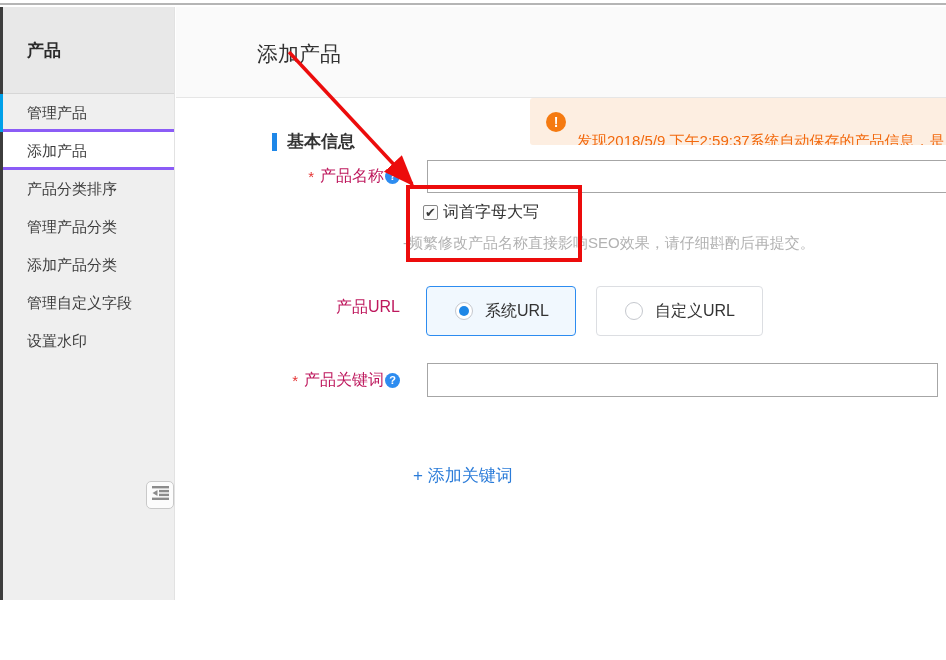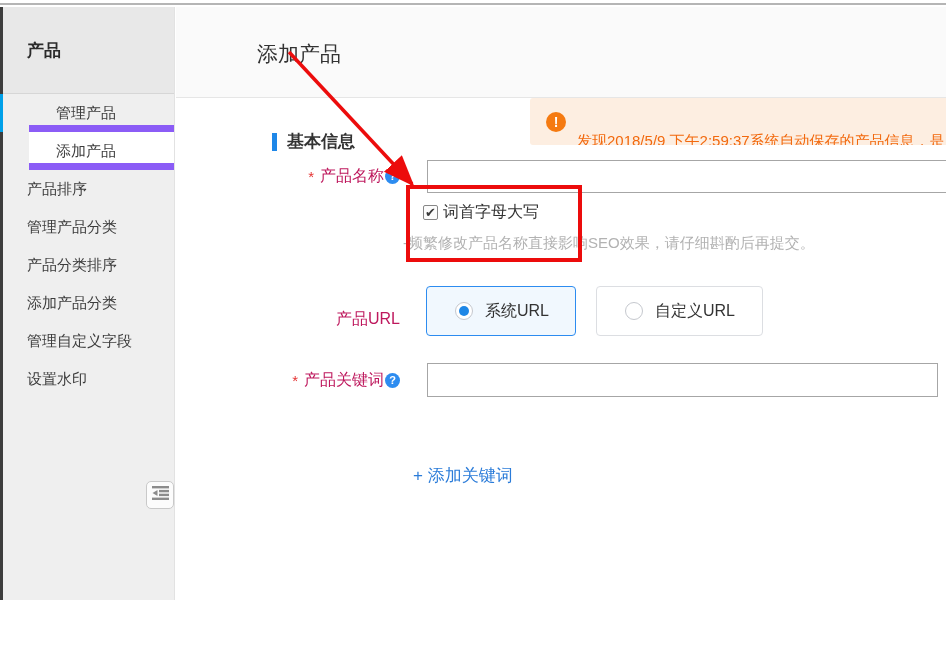--- a/index.html
+++ b/index.html
@@ -16,21 +16,21 @@
              background:#efefef; border-right:1px solid #e2e2e2; z-index:3; }
   .side-dark-strip { position:absolute; left:0; top:0; width:3px; height:100%;
                      background:#3d3d3d; }
   .side-indicator { position:absolute; left:0; top:87px; width:3px; height:38px;
                     background:#00a0e9; z-index:2; }
   .side-header { height:87px; background:#e8e8e8; border-bottom:1px solid #d6d6d6;
                  display:flex; align-items:center; padding-left:27px;
                  font-size:17px; font-weight:bold; color:#2b2b2b; }
   .menu-item { height:38px; line-height:38px; padding-left:27px; font-size:15px;
                color:#3c3c3c; cursor:pointer; }
-  .menu-item.bordered { border-bottom:7px solid #8b5cf6;margin-left:29px; }
+  .menu-item.bordered { border-bottom:3px solid #8b5cf6; }
   .menu-item.selected { background:#fff; }
   .collapse-btn { position:absolute; left:146px; top:474px; width:28px; height:28px;
                   background:#fcfcfc; border:1px solid #c9c9c9; border-radius:5px;
                   display:flex; align-items:center; justify-content:center; cursor:pointer; }
 
   
   .main-header { position:absolute; left:176px; top:7px; right:0; height:91px;
                  background:#fafafa; border-bottom:1px solid #e6e6e6; }
   .page-title { position:absolute; left:81px; top:33px; font-size:21px; color:#333; }
 
@@ -63,21 +63,21 @@
   .input-kw   { position:absolute; left:251px; top:265px; width:511px; height:34px;
                 border:1px solid #a6a6a6; background:#fff; font-size:15px; padding:0 8px; }
 
   .cb-row { position:absolute; left:247px; top:104px; display:flex; align-items:center; }
   .checkbox { width:15px; height:15px; border:1px solid #878787; background:#fcfcfc;
               border-radius:2px; font-size:13px; line-height:14px; text-align:center;
               color:#3a3a3a; cursor:pointer; }
   .cb-label { margin-left:5px; font-size:16px; color:#333; }
   .hint { position:absolute; left:227px; top:136px; font-size:15px; color:#b2b2b2; }
 
-  .url-label { top:196px; height:50px; align-items:center; }
+  .url-label { top:184px; height:50px; align-items:center; }
   .radio-card { position:absolute; top:188px; height:50px; border-radius:4px;
                 display:flex; align-items:center; cursor:pointer; background:#fff;
                 border:1px solid #dcdee2; }
   .radio-card.selected { border:1px solid #2d8cf0; background:#f1f8fe; }
   .radio-card.card-a { left:250px; width:150px; }
   .radio-card.card-b { left:420px; width:167px; }
   .radio { width:18px; height:18px; border-radius:50%; border:1px solid #c5c8ce;
            background:#fff; margin:0 12px 0 28px; position:relative; }
   .radio.on::after { content:""; position:absolute; left:3px; top:3px; width:10px;
                      height:10px; border-radius:50%; background:#1e87e6; }
@@ -96,23 +96,22 @@
 <div class="stage">
 
   <div class="top-strip"></div>
 
   <div class="sidebar">
     <div class="side-dark-strip"></div>
     <div class="side-indicator"></div>
     <div class="side-header">产品</div>
     <div class="menu-item bordered">管理产品</div>
     <div class="menu-item bordered selected">添加产品</div>
-    <div class="menu-item">产品排序</div>
+    <div class="menu-item">产品分类排序</div>
     <div class="menu-item">管理产品分类</div>
-    <div class="menu-item">产品分类排序</div>
     <div class="menu-item">添加产品分类</div>
     <div class="menu-item">管理自定义字段</div>
     <div class="menu-item">设置水印</div>
     <div class="collapse-btn">
       <span>
         <svg width="17" height="14" viewBox="0 0 17 14">
           <rect x="0" y="0" width="17" height="2.4" fill="#8c8c8c"></rect>
           <rect x="7" y="3.9" width="10" height="2.4" fill="#8c8c8c"></rect>
           <rect x="7" y="7.7" width="10" height="2.4" fill="#8c8c8c"></rect>
           <rect x="0" y="11.6" width="17" height="2.4" fill="#8c8c8c"></rect>

